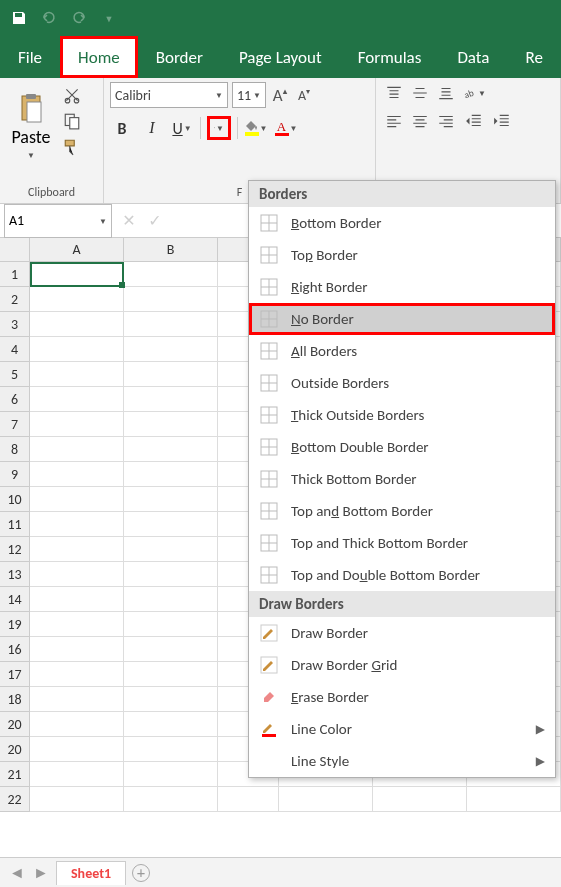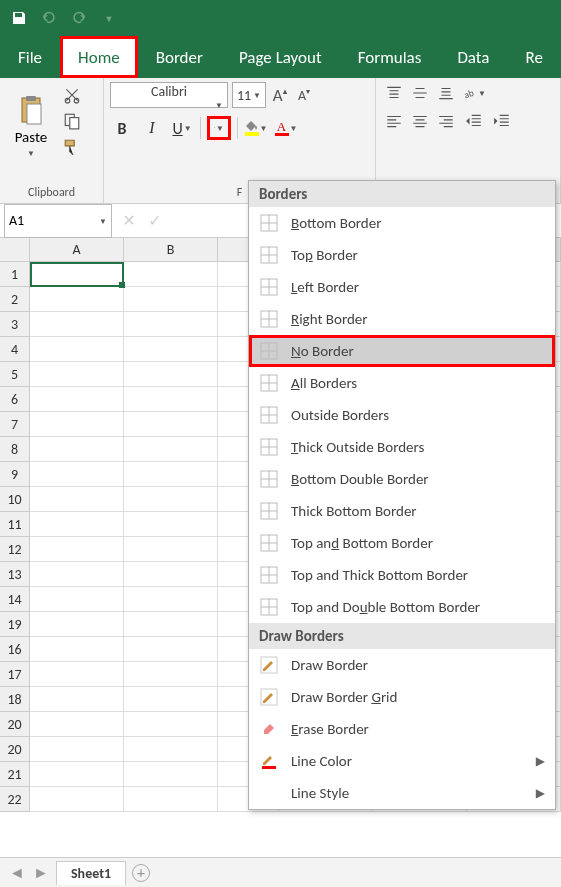--- a/index.html
+++ b/index.html
@@ -21,21 +21,21 @@
 .group { border-right: 1px solid #d4d4d4; display: flex; flex-direction: column; justify-content: space-between; padding: 4px 6px 2px; }
 .group-label { font-size: 12px; color: #555; text-align: center; padding-bottom: 2px; }
 
 .clip-col { display:flex; gap:4px; height:88px; }
 .paste-stack { display:flex; flex-direction:column; align-items:center; justify-content:center; gap:2px; width:50px; }
 .clip-mini { display:flex; flex-direction:column; gap:4px; justify-content:flex-start; padding-top:2px; }
 .r-btn { width:24px; height:22px; display:flex; align-items:center; justify-content:center; cursor:pointer; }
 
 .font-top { display:flex; gap:4px; align-items:center; }
 .combo { background:#fff; border:1px solid #aaa; height:26px; display:flex; align-items:center; padding:0 4px; font-size:14px; color:#444; }
-.font-name { width:118px;flex-direction:column; }
+.font-name { width:118px; }
 .font-size { width:34px; }
 .fs-btn { font-size:14px; color:#555; width:20px; text-align:center; cursor:pointer; }
 
 .font-bottom { display:flex; gap:6px; align-items:center; margin-top:8px; }
 .fb { width:24px; height:24px; display:flex; align-items:center; justify-content:center; font-size:16px; color:#333; cursor:pointer; }
 .sep { width:1px; height:22px; background:#ccc; }
 .border-btn { display:flex; align-items:center; gap:2px; padding:2px 4px; border:3px solid #f00; }
 .dd-btn { display:flex; align-items:center; gap:1px; }
 .dd-arrow { font-size:8px; color:#555; }
 .fill-swatch { width:14px; height:4px; background:#ffff00; }
@@ -64,21 +64,21 @@
 .dropdown { position:absolute; top:180px; left:248px; width:308px; background:#fff; border:1px solid #b0b0b0; box-shadow:2px 2px 6px rgba(0,0,0,0.25); font-size:15px; color:#444; }
 .dd-sect { background:#e6e6e6; padding:4px 10px; font-weight:bold; color:#555; }
 .dd-item { display:flex; align-items:center; gap:12px; padding:6px 10px; cursor:pointer; position:relative; }
 .dd-item .ico { width:20px; height:20px; display:flex; align-items:center; justify-content:center; }
 .dd-item .sub { position:absolute; right:10px; color:#666; font-size:12px; }
 .dd-item.highlight { background:#d0d0d0; box-shadow: inset 0 0 0 3px #f00; }
 
 
 .sheettabs { position:absolute; bottom:0; left:0; right:0; height:30px; background:#f3f3f3; border-top:1px solid #ccc; display:flex; align-items:center; gap:6px; padding:0 8px; }
 .stbtn { width:18px; color:#999; text-align:center; }
-.stab { background:#fff; border:1px solid #ccc; border-bottom:none; padding:3px 14px; font-size:14px; color:#404040; font-weight:bold; }
+.stab { background:#fff; border:1px solid #ccc; border-bottom:none; padding:3px 14px; font-size:14px; color:#ef4444; font-weight:bold; }
 
 .u { text-decoration: underline; }
 svg { display:block; }
 .bi { width:18px; height:18px; }
 
 </style>
 </head>
 <body>
 
 <div class="titlebar">
@@ -113,21 +113,21 @@
 <div class="ribbon">
 
   <div class="group" style="width:104px;">
     <div class="clip-col">
       <div class="paste-stack">
         <svg width="28" height="32" viewBox="0 0 28 32">
             <rect x="5" y="4" width="18" height="24" fill="#d9b36c" stroke="#8a6b2e"></rect>
             <rect x="9" y="2" width="10" height="5" rx="1" fill="#888"></rect>
             <rect x="10" y="10" width="14" height="20" fill="#fff" stroke="#888"></rect>
           </svg>
-        <span style="font-size:15px;">Paste</span>
+        <span style="font-size:18px;">Paste</span>
         <span style="font-size:8px;color:#555;">▼</span>
       </div>
       <div class="clip-mini">
         <div class="r-btn">
             <svg class="bi" viewBox="0 0 16 16">
               <path stroke="#555" fill="none" d="M3 3l10 10M13 3L3 13"></path>
               <circle cx="4" cy="13" r="2" fill="none" stroke="#555"></circle>
               <circle cx="12" cy="13" r="2" fill="none" stroke="#555"></circle>
             </svg>
           </div>
@@ -506,30 +506,20 @@
         <span>To<span class="u">p</span> Border</span>
       </div>
       <div class="dd-item">
         <span class="ico">
           <svg width="18" height="18" viewBox="0 0 18 18">
             <rect x="1" y="1" width="16" height="16" fill="none" stroke="#bbb"></rect>
             <line x1="9" y1="1" x2="9" y2="17" stroke="#bbb"></line>
             <line x1="1" y1="9" x2="17" y2="9" stroke="#bbb"></line>
           </svg>
         </span>
-        <span><span class="u">L</span>eft Border</span>
-      </div>
-      <div class="dd-item">
-        <span class="ico">
-          <svg width="18" height="18" viewBox="0 0 18 18">
-            <rect x="1" y="1" width="16" height="16" fill="none" stroke="#bbb"></rect>
-            <line x1="9" y1="1" x2="9" y2="17" stroke="#bbb"></line>
-            <line x1="1" y1="9" x2="17" y2="9" stroke="#bbb"></line>
-          </svg>
-        </span>
         <span><span class="u">R</span>ight Border</span>
       </div>
       <div class="dd-item highlight">
         <span class="ico">
           <svg width="18" height="18" viewBox="0 0 18 18">
             <rect x="1" y="1" width="16" height="16" fill="none" stroke="#bbb"></rect>
             <line x1="9" y1="1" x2="9" y2="17" stroke="#bbb"></line>
             <line x1="1" y1="9" x2="17" y2="9" stroke="#bbb"></line>
           </svg>
         </span>

